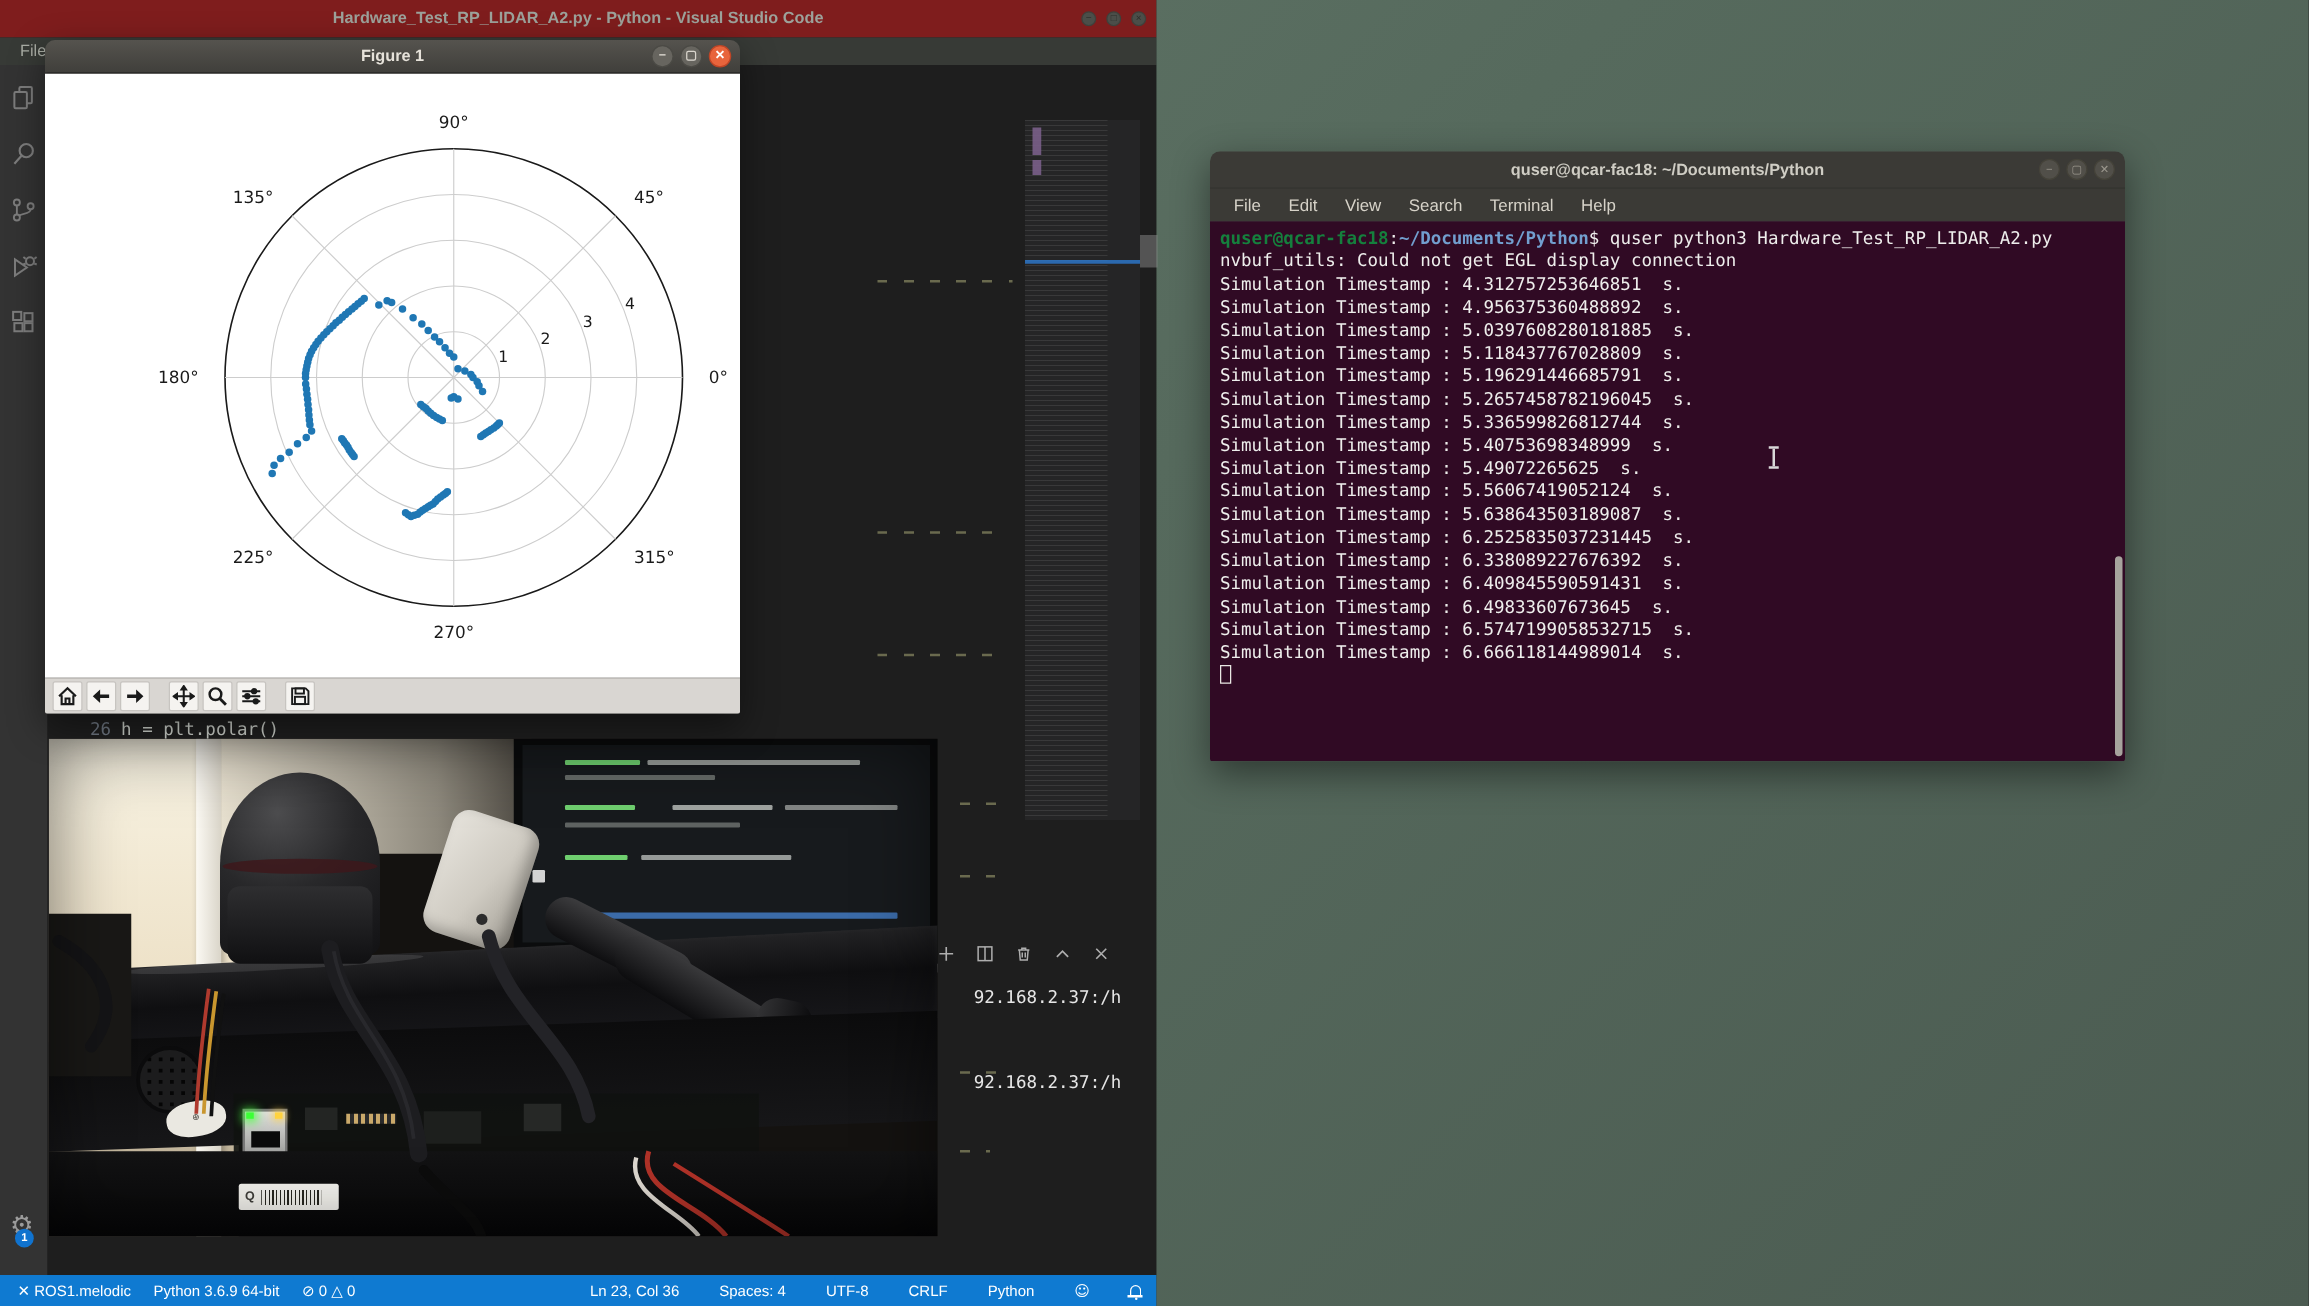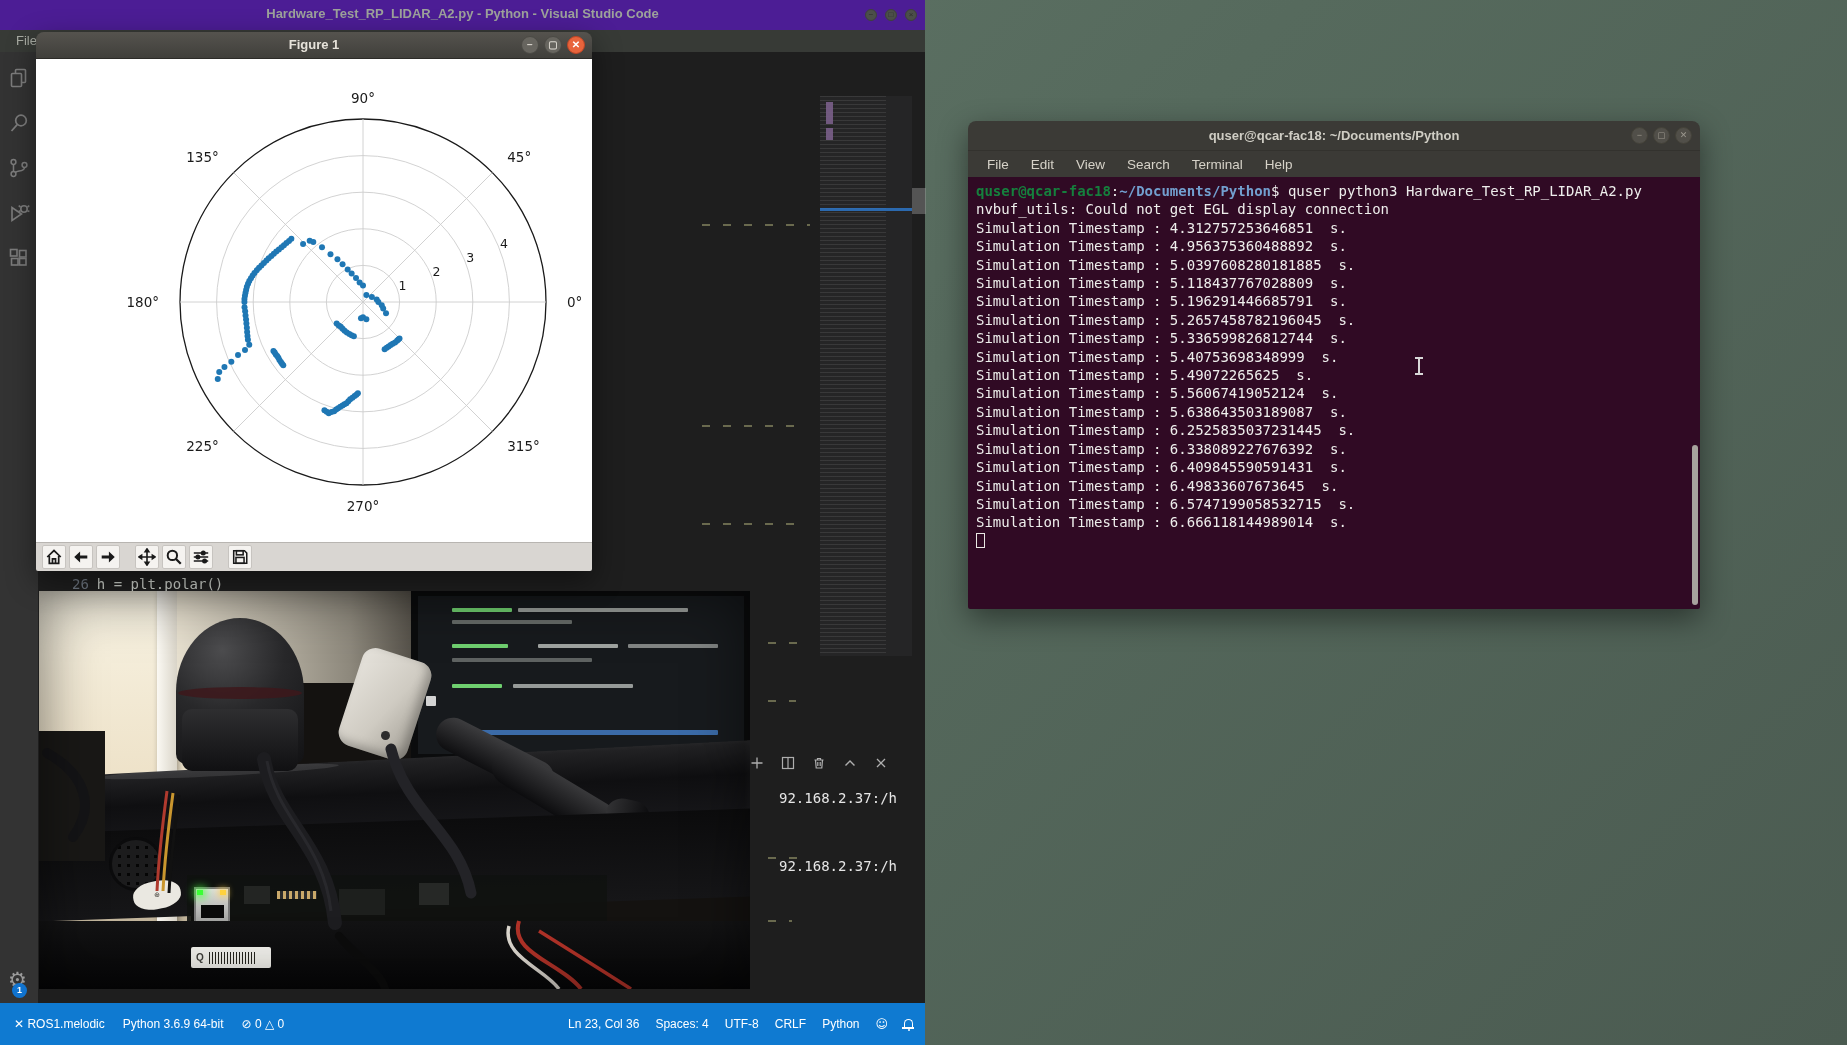--- a/index.html
+++ b/index.html
@@ -3,21 +3,21 @@
 <meta charset="utf-8">
 <style>
   * { margin:0; padding:0; box-sizing:border-box; }
   html,body { width:1847px; height:1045px; overflow:hidden; }
   body { font-family:"Liberation Sans", sans-serif; background:#303030; }
   #root { position:relative; width:1847px; height:1045px; overflow:hidden;
           background:linear-gradient(135deg,#63786a 0%,#566a5d 45%,#4b5b51 100%); }
 
   
   .vscode { position:absolute; left:0; top:0; width:925px; height:1045px; background:#1e1e1e; z-index:1; }
-  .vs-titlebar { position:absolute; left:0; top:0; width:100%; height:30px; background:#4c1d95; }
+  .vs-titlebar { position:absolute; left:0; top:0; width:100%; height:30px; background:#7f1d1d; }
   .vs-title { position:absolute; left:0; top:0; width:100%; text-align:center; line-height:28px;
               font-size:13px; color:#9da29b; font-weight:bold; white-space:nowrap; }
   .vs-controls { position:absolute; right:8px; top:9px; display:flex; gap:8px; }
   .vs-ctl { width:12px; height:12px; border-radius:50%; background:#4b4e49; border:1px solid #3e413c;
             color:#2d2f2b; font-size:8px; line-height:10px; text-align:center; }
   .vs-menubar { position:absolute; left:0; top:30px; width:100%; height:22px; background:#373a36; }
   .vs-menu-item { position:absolute; left:10px; top:0; font-size:13px; color:#a9aca4; line-height:22px; padding:0 6px; }
   .activity-bar { position:absolute; left:0; top:52px; width:38px; height:968px; background:#333333; }
   .act-icon { position:absolute; left:7px; width:24px; height:24px; opacity:.85; }
   .act-gear { position:absolute; left:8px; bottom:28px; font-size:21px; color:#9b9b9b;
@@ -37,24 +37,24 @@
                repeating-linear-gradient(180deg, rgba(190,190,190,.13) 0 1px, transparent 1px 4px);
              background-size:72% 100%; background-repeat:no-repeat; }
   .minimap-purple { position:absolute; left:6px; top:6px; width:7px; height:22px; background:#7a5f8a; opacity:.9; }
   .minimap-blue { position:absolute; left:0; top:112px; width:100%; height:3px; background:#2d7ad1; opacity:.8; }
   .minimap-thumb { position:absolute; left:92px; top:136px; width:14px; height:26px; background:rgba(150,150,150,.45); }
 
   .panel-icons { position:absolute; left:712px; top:704px; display:flex; gap:17px; align-items:center; }
   .pnl-ic { width:14px; height:14px; position:relative; opacity:.85; }
   .panel-path { position:absolute; left:741px; font-family:"DejaVu Sans Mono", monospace; font-size:14px; color:#e6e6e6; white-space:pre; }
 
-  .statusbar { position:absolute; left:0; bottom:0; width:925px; height:42px; background:#0f7ad1; color:#fff;
+  .statusbar { position:absolute; left:0; bottom:0; width:925px; height:25px; background:#0f7ad1; color:#fff;
                font-size:12px; display:flex; align-items:center; z-index:4; }
   .sb-left { display:flex; gap:18px; margin-left:14px; align-items:center; white-space:nowrap; }
-  .sb-right { margin-left:auto; display:flex; gap:16px; margin-right:12px; align-items:center; white-space:nowrap; }
+  .sb-right { margin-left:auto; display:flex; gap:32px; margin-right:12px; align-items:center; white-space:nowrap; }
   .sb-ico { font-family:"DejaVu Sans", sans-serif; font-size:12px; }
   .bell { width:9px; height:8px; border:1.4px solid #fff; border-bottom:none; border-radius:5px 5px 0 0; position:relative; margin-top:-2px;}
   .bell::after { content:""; position:absolute; left:-3px; bottom:-2px; width:12px; height:1.6px; background:#fff; }
   .bell::before { content:""; position:absolute; left:2.5px; bottom:-4px; width:2px; height:2px; border-radius:50%; background:#fff; }
 
   
   .figwin { position:absolute; left:36px; top:32px; width:556px; height:539px; z-index:3;
             border-radius:8px 8px 2px 2px; box-shadow:0 10px 30px rgba(0,0,0,.45); overflow:hidden; }
   .fig-titlebar { position:relative; height:27px; background:linear-gradient(180deg,#55534e,#403f3b);
                   border-bottom:1px solid #2c2b28; }

